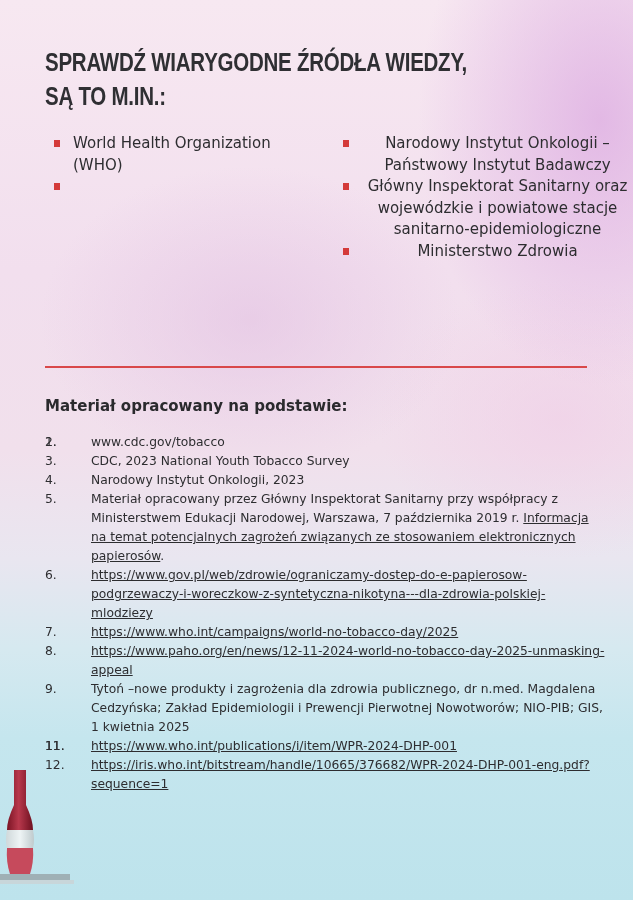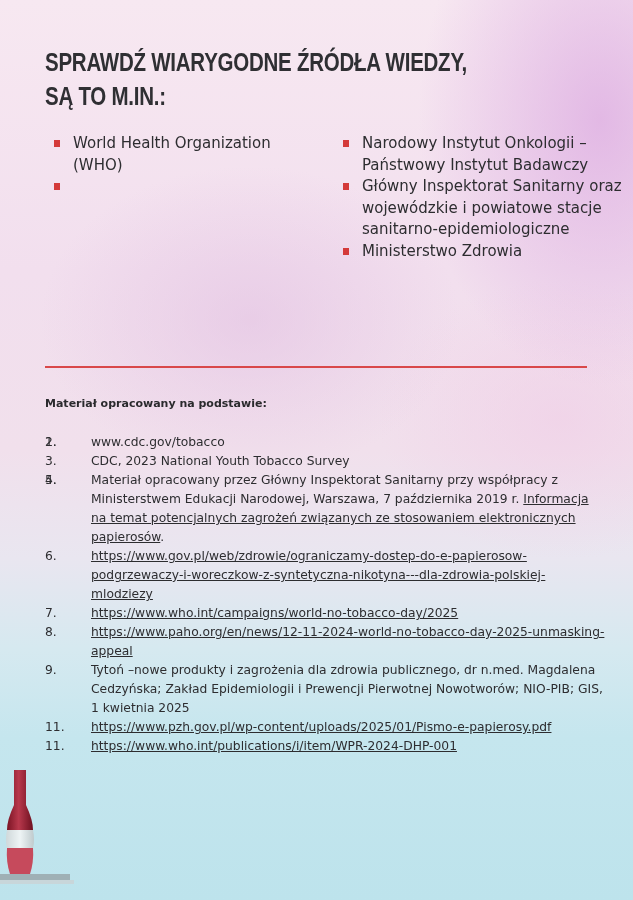--- a/index.html
+++ b/index.html
@@ -16,36 +16,36 @@
     .heading {
       position: absolute; left: 45px; top: 45px;
       font-family: "Liberation Sans", sans-serif;
       font-weight: bold; font-size: 25px; line-height: 34px;
       letter-spacing: -0.3px; color: #2f2f33;
       transform: scaleX(0.82); transform-origin: left top;
       text-transform: uppercase;
     }
     .col { position: absolute; top: 124px; margin: 9px; padding: 0; list-style: none; }
     .col.left { left: 45px; width: 265px; }
-    .col.right { left: 334px; width: 290px; }
+    .col.right { left: 334px; width: 290px; text-align: center; }
     .bullet-item {
       position: relative; padding-left: 19px;
       font-size: 15px; line-height: 21.5px; color: #2d2d30;
     }
     .bullet {
       position: absolute; left: 0; top: 7px; width: 6px; height: 7px;
       background: #d43a3a;
     }
     .divider {
       position: absolute; left: 45px; top: 366px; width: 542px; height: 2px;
       background: #d9484a;
     }
     .subheading {
       position: absolute; left: 45px; top: 397px;
-      font-size: 11px; font-weight: bold; color: #2a2a2d;
+      font-size: 15px; font-weight: bold; color: #2a2a2d;
     }
     .refs { position: absolute; left: 45px; top: 433px; width: 560px; margin: 0; padding: 0; list-style: none; }
     .ref {
       position: relative; padding-left: 46px;
       font-size: 12.3px; line-height: 19px; color: #2d2d30;
     }
     .ref-num { position: absolute; left: 0; top: 0; }
     .link { text-decoration: underline; color: #2d2d30; }
     .bottle { position: absolute; left: 0; top: 770px; width: 80px; height: 130px; }
   </style>
@@ -70,28 +70,29 @@
 </ul>
 
 <div class="divider"></div>
 
 <div class="subheading">Materiał opracowany na podstawie:</div>
 
 <ol class="refs">
   <li class="ref"><span class="ref-num">1.</span></li>
   <li class="ref"><span class="ref-num">2.</span><span>www.cdc.gov/tobacco</span></li>
   <li class="ref"><span class="ref-num">3.</span><span>CDC, 2023 National Youth Tobacco Survey</span></li>
-  <li class="ref"><span class="ref-num">4.</span></li>
+  <li class="ref"><span class="ref-num">4.</span><span>Narodowy Instytut Onkologii, 2023</span></li>
   <li class="ref"><span class="ref-num">5.</span><span>Materiał opracowany przez Główny Inspektorat Sanitarny przy współpracy z Ministerstwem Edukacji Narodowej, Warszawa, 7 października 2019 r. </span><span class="link">Informacja na temat potencjalnych zagrożeń związanych ze stosowaniem elektronicznych papierosów</span><span>.</span></li>
   <li class="ref"><span class="ref-num">6.</span><span class="link">https://www.gov.pl/web/zdrowie/ograniczamy-dostep-do-e-papierosow-podgrzewaczy-i-woreczkow-z-syntetyczna-nikotyna---dla-zdrowia-polskiej-mlodziezy</span></li>
   <li class="ref"><span class="ref-num">7.</span><span class="link">https://www.who.int/campaigns/world-no-tobacco-day/2025</span></li>
   <li class="ref"><span class="ref-num">8.</span><span class="link">https://www.paho.org/en/news/12-11-2024-world-no-tobacco-day-2025-unmasking-appeal</span></li>
   <li class="ref"><span class="ref-num">9.</span><span>Tytoń –nowe produkty i zagrożenia dla zdrowia publicznego, dr n.med. Magdalena Cedzyńska; Zakład Epidemiologii i Prewencji Pierwotnej Nowotworów; NIO-PIB; GIS, 1 kwietnia 2025</span></li>
-  <li class="ref"><span class="ref-num">11.</span><span class="link">https://www.pzh.gov.pl/wp-content/uploads/2025/01/Pismo-e-papierosy.pdf</span></li>
+  <li class="ref"><span class="ref-num">11.</span></li>
   <li class="ref"><span class="ref-num">11.</span><span class="link">https://www.who.int/publications/i/item/WPR-2024-DHP-001</span></li>
+  <li class="ref"><span class="ref-num">12.</span><span class="link">https://iris.who.int/bitstream/handle/10665/376682/WPR-2024-DHP-001-eng.pdf?sequence=1</span></li>
 </ol>
 
 <svg class="bottle" viewBox="0 0 80 130">
   <defs>
     <linearGradient id="gr" x1="0" x2="1">
       <stop offset="0" stop-color="#7a1424"></stop>
       <stop offset="0.45" stop-color="#b8384c"></stop>
       <stop offset="1" stop-color="#6e1020"></stop>
     </linearGradient>
     <linearGradient id="gl" x1="0" x2="1">

